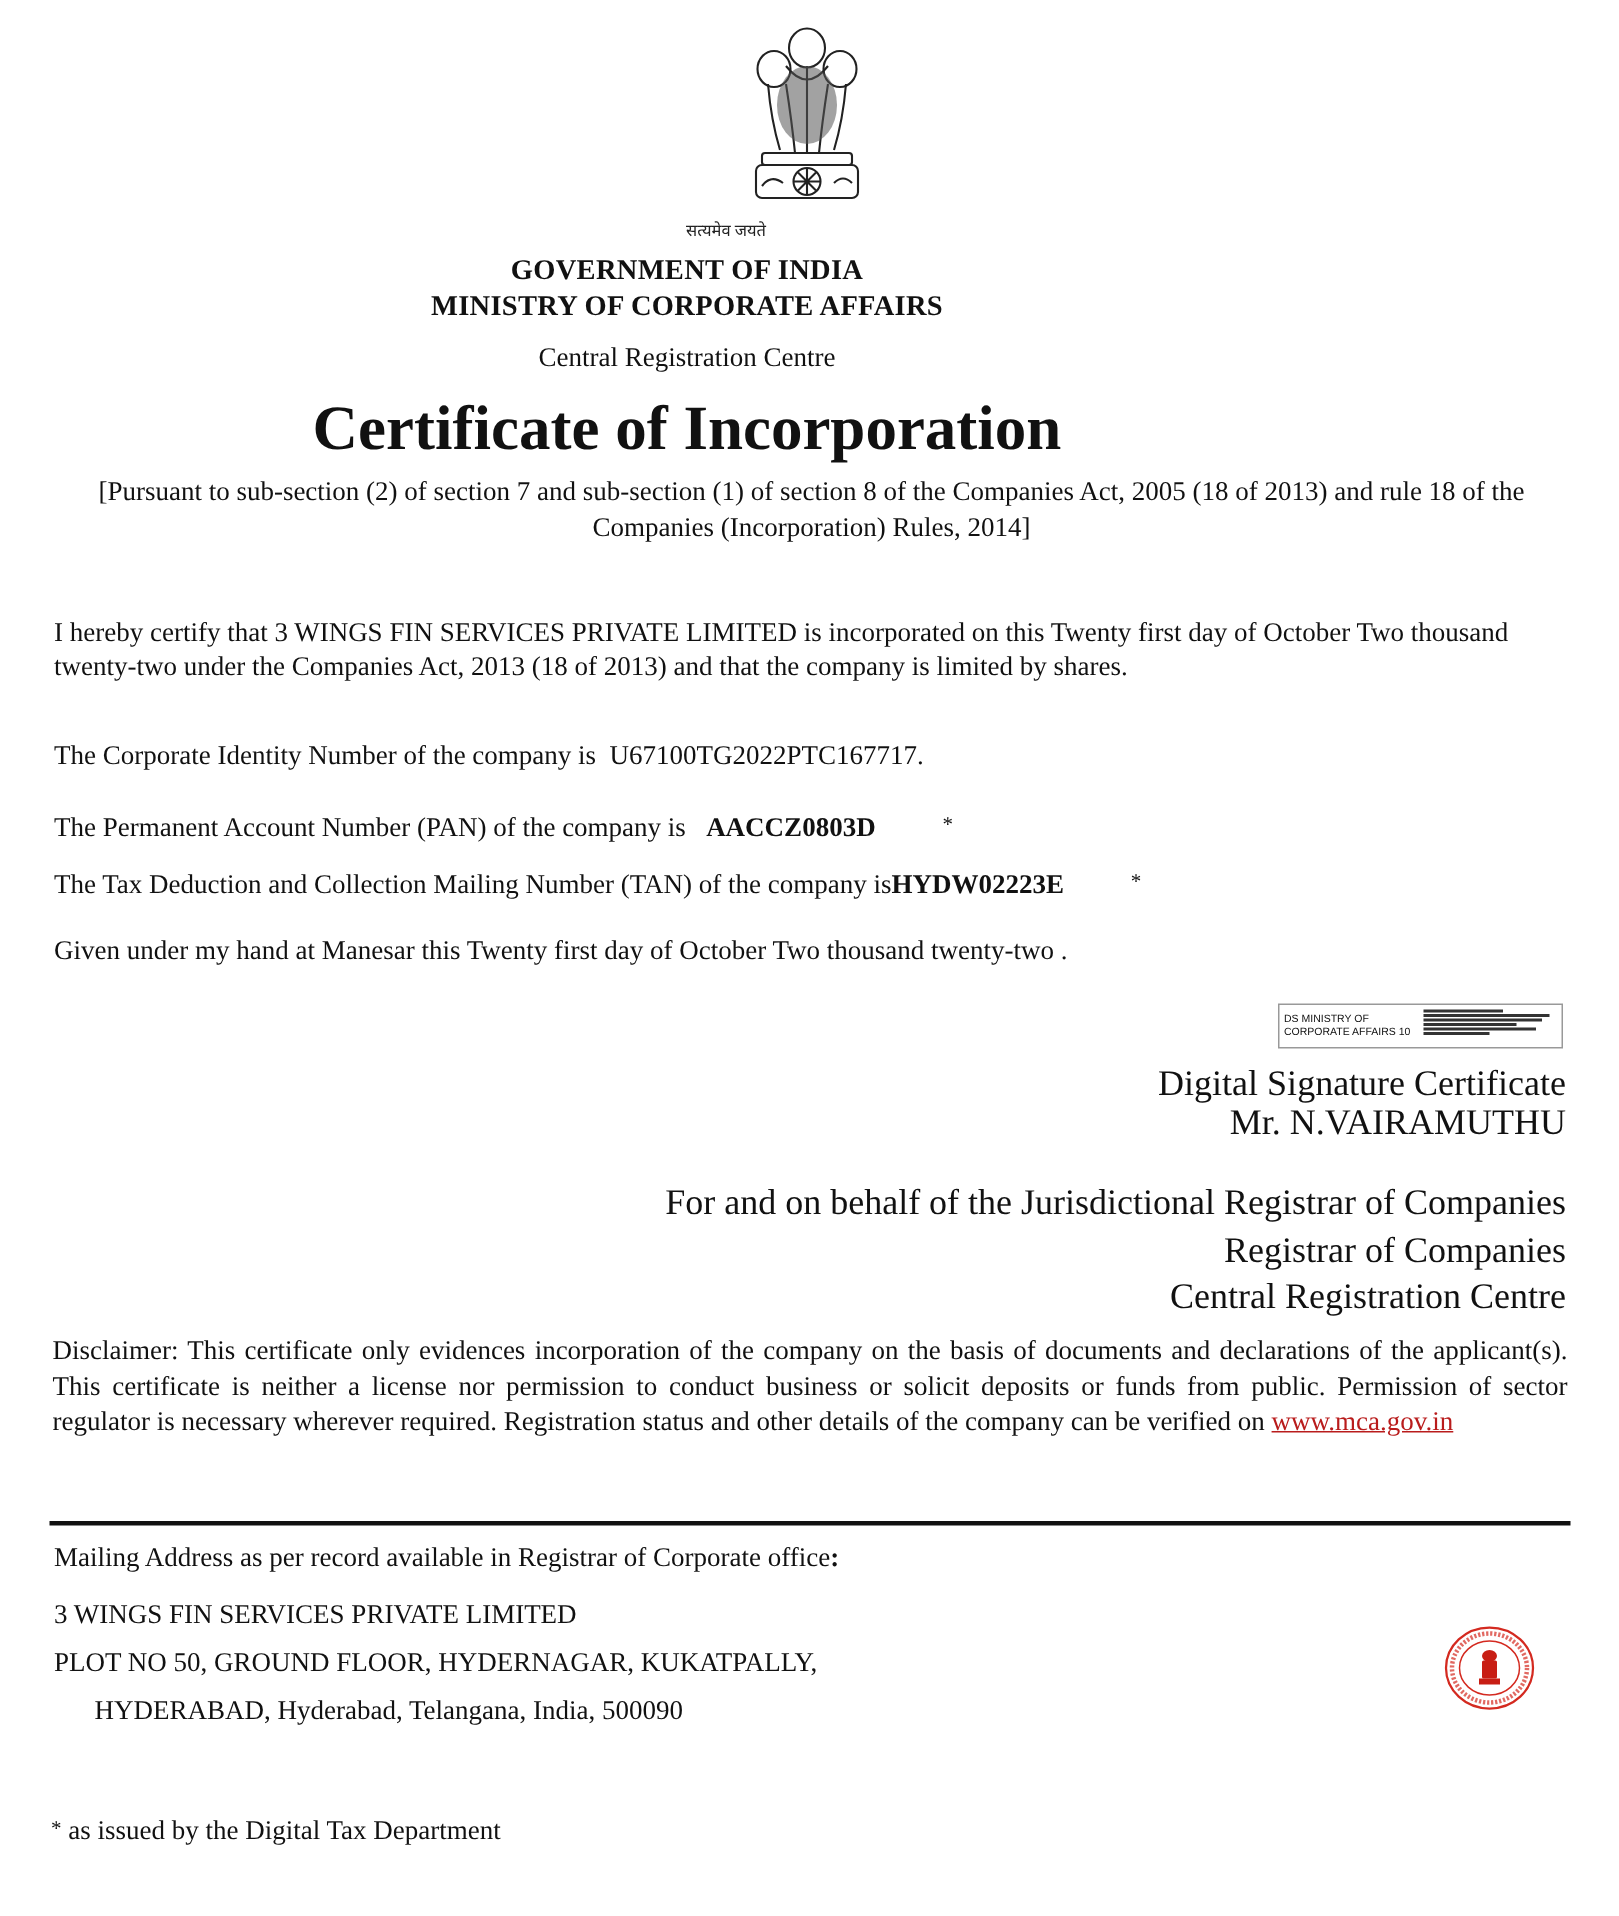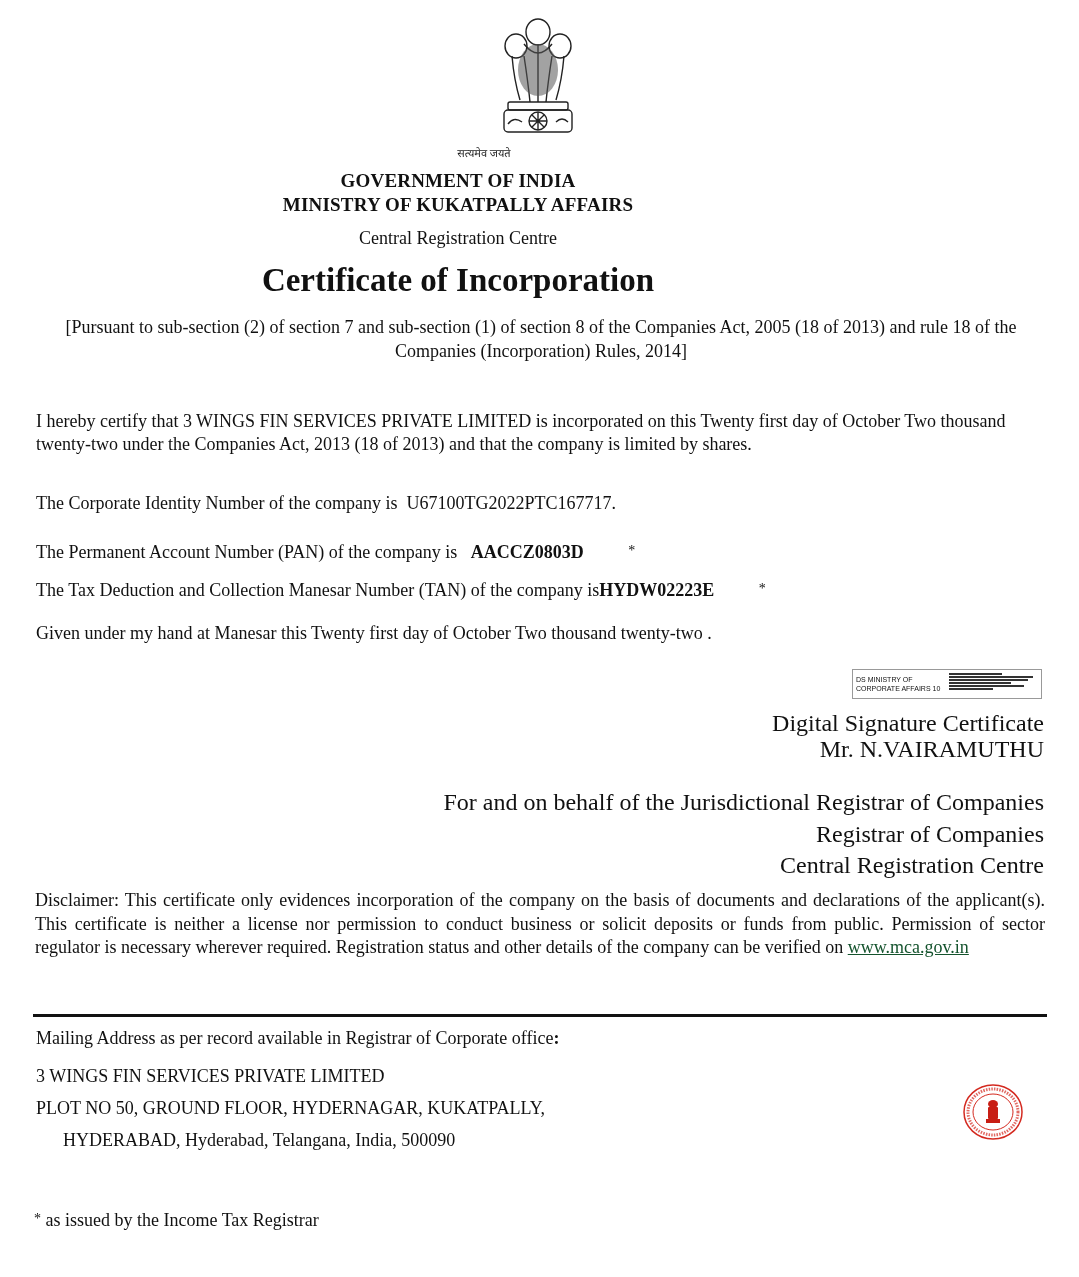--- a/index.html
+++ b/index.html
@@ -7,21 +7,21 @@
     width: 1079px; height: 1277px; position: relative; overflow: hidden;
     font-family: "Liberation Serif", "DejaVu Serif", serif; color: #111;
   }
   .abs { position: absolute; }
   .center { left: 0; width: 916px; text-align: center; }
   .emblem { left: 494px; top: 10px; width: 88px; height: 135px; }
   .motto { left: 0; width: 968px; top: 145px; text-align: center; font-size: 11px; color: #222; }
   .gov1 { top: 170px; font-size: 19px; font-weight: bold; letter-spacing: 0.2px; }
   .gov2 { top: 194px; font-size: 19px; font-weight: bold; letter-spacing: 0.2px; }
   .crc { top: 228px; font-size: 18px; }
-  .title { top: 262px; font-size: 33px; font-weight: bold; }
+  .title { top: 262px; font-size: 42px; font-weight: bold; }
   .pursuant { top: 315px; left: 36px; width: 1010px; font-size: 18px; line-height: 24px; text-align: center; }
   .para { left: 36px; width: 1010px; font-size: 18px; line-height: 23px; }
   .p1 { top: 410px; }
   .cin { top: 492px; }
   .pan { top: 539px; }
   .tan { top: 577px; }
   .given { top: 622px; }
   .bold { font-weight: bold; }
   .star { display: inline-block; font-size: 14px; vertical-align: 3px; }
   .sigbox {
@@ -31,21 +31,21 @@
   .sigbox .sigl { position: absolute; left: 3px; top: 5px; width: 92px; }
   .sigbox .sigr { position: absolute; left: 96px; top: 2px; width: 88px; height: 24px; }
   .sigbox .sigr i { display: block; height: 2px; background: #333; margin: 1px 0; }
   .right { right: 35px; text-align: right; font-size: 24px; }
   .r1 { top: 710px; }
   .r2 { top: 736px; }
   .r3 { top: 789px; }
   .r4 { top: 821px; }
   .r5 { top: 852px; }
   .disc { top: 889px; left: 35px; width: 1010px; font-size: 18px; line-height: 23.5px; text-align: justify; }
-  .disc a { color: #14532d; text-decoration: underline; margin-top: 22px; }
+  .disc a { color: #b91c1c; text-decoration: underline; margin-top: 22px; }
   .rule { left: 33px; top: 1014px; width: 1014px; height: 3px; background: #111; }
   .mail { left: 36px; font-size: 18px; }
   .m0 { top: 1028px; }
   .m1 { top: 1066px; }
   .m2 { top: 1098px; }
   .m3 { top: 1130px; margin-left: 27px; }
   .seal { left: 962px; top: 1083px; width: 62px; height: 58px; }
   .foot { left: 34px; top: 1210px; font-size: 18px; }
 </style>
 </head>
@@ -66,40 +66,40 @@
       <path d="M14 114 q6 -8 14 -2 M62 112 q6 -6 12 0"></path>
     </g>
     <g fill="#555" opacity="0.55">
       <ellipse cx="44" cy="60" rx="20" ry="26"></ellipse>
     </g>
   </svg>
 </div>
 <div class="abs motto">सत्यमेव जयते</div>
 
 <div class="abs center gov1">GOVERNMENT OF INDIA</div>
-<div class="abs center gov2">MINISTRY OF KUKATPALLY AFFAIRS</div>
+<div class="abs center gov2">MINISTRY OF CORPORATE AFFAIRS</div>
 <div class="abs center crc">Central Registration Centre</div>
 <div class="abs center title">Certificate of Incorporation</div>
 <div class="abs pursuant">[Pursuant to sub-section (2) of section 7 and sub-section (1) of section 8 of the Companies Act, 2005 (18 of 2013) and rule 18 of the Companies (Incorporation) Rules, 2014]</div>
 
 <div class="abs para p1">I hereby certify that 3 WINGS FIN SERVICES PRIVATE LIMITED is incorporated on this Twenty first day of October Two thousand twenty-two under the Companies Act, 2013 (18 of 2013) and that the company is limited by shares.</div>
 
 <div class="abs para cin">
   <span>The Corporate Identity Number of the company is</span>&nbsp;
   <span>U67100TG2022PTC167717.</span>
 </div>
 
 <div class="abs para pan">
   <span>The Permanent Account Number (PAN) of the company is</span>&nbsp;&nbsp;
   <span class="bold">AACCZ0803D</span>
   <span class="star" style="margin-left:40px">*</span>
 </div>
 
 <div class="abs para tan">
-  <span>The Tax Deduction and Collection Manesar Number (TAN) of the company is</span><span class="bold">HYDW02223E</span>
+  <span>The Tax Deduction and Collection Mailing Number (TAN) of the company is</span><span class="bold">HYDW02223E</span>
   <span class="star" style="margin-left:40px">*</span>
 </div>
 
 <div class="abs para given">Given under my hand at Manesar this Twenty first day of October Two thousand twenty-two .</div>
 
 <div class="abs sigbox">
   <div class="sigl">
     <div>DS MINISTRY OF</div>
     <div>CORPORATE AFFAIRS 10</div>
   </div>
@@ -141,14 +141,14 @@
     </g>
     <g fill="#c81e14">
       <ellipse cx="31" cy="21" rx="5" ry="4"></ellipse>
       <rect x="26" y="24" width="10" height="12" rx="1"></rect>
       <rect x="24" y="36" width="14" height="4"></rect>
     </g>
   </svg>
 </div>
 
 <div class="abs foot">
-  <span class="star">*</span><span> as issued by the Income Tax Registrar</span>
+  <span class="star">*</span><span> as issued by the Digital Tax Department</span>
 </div>
 
 </body></html>

